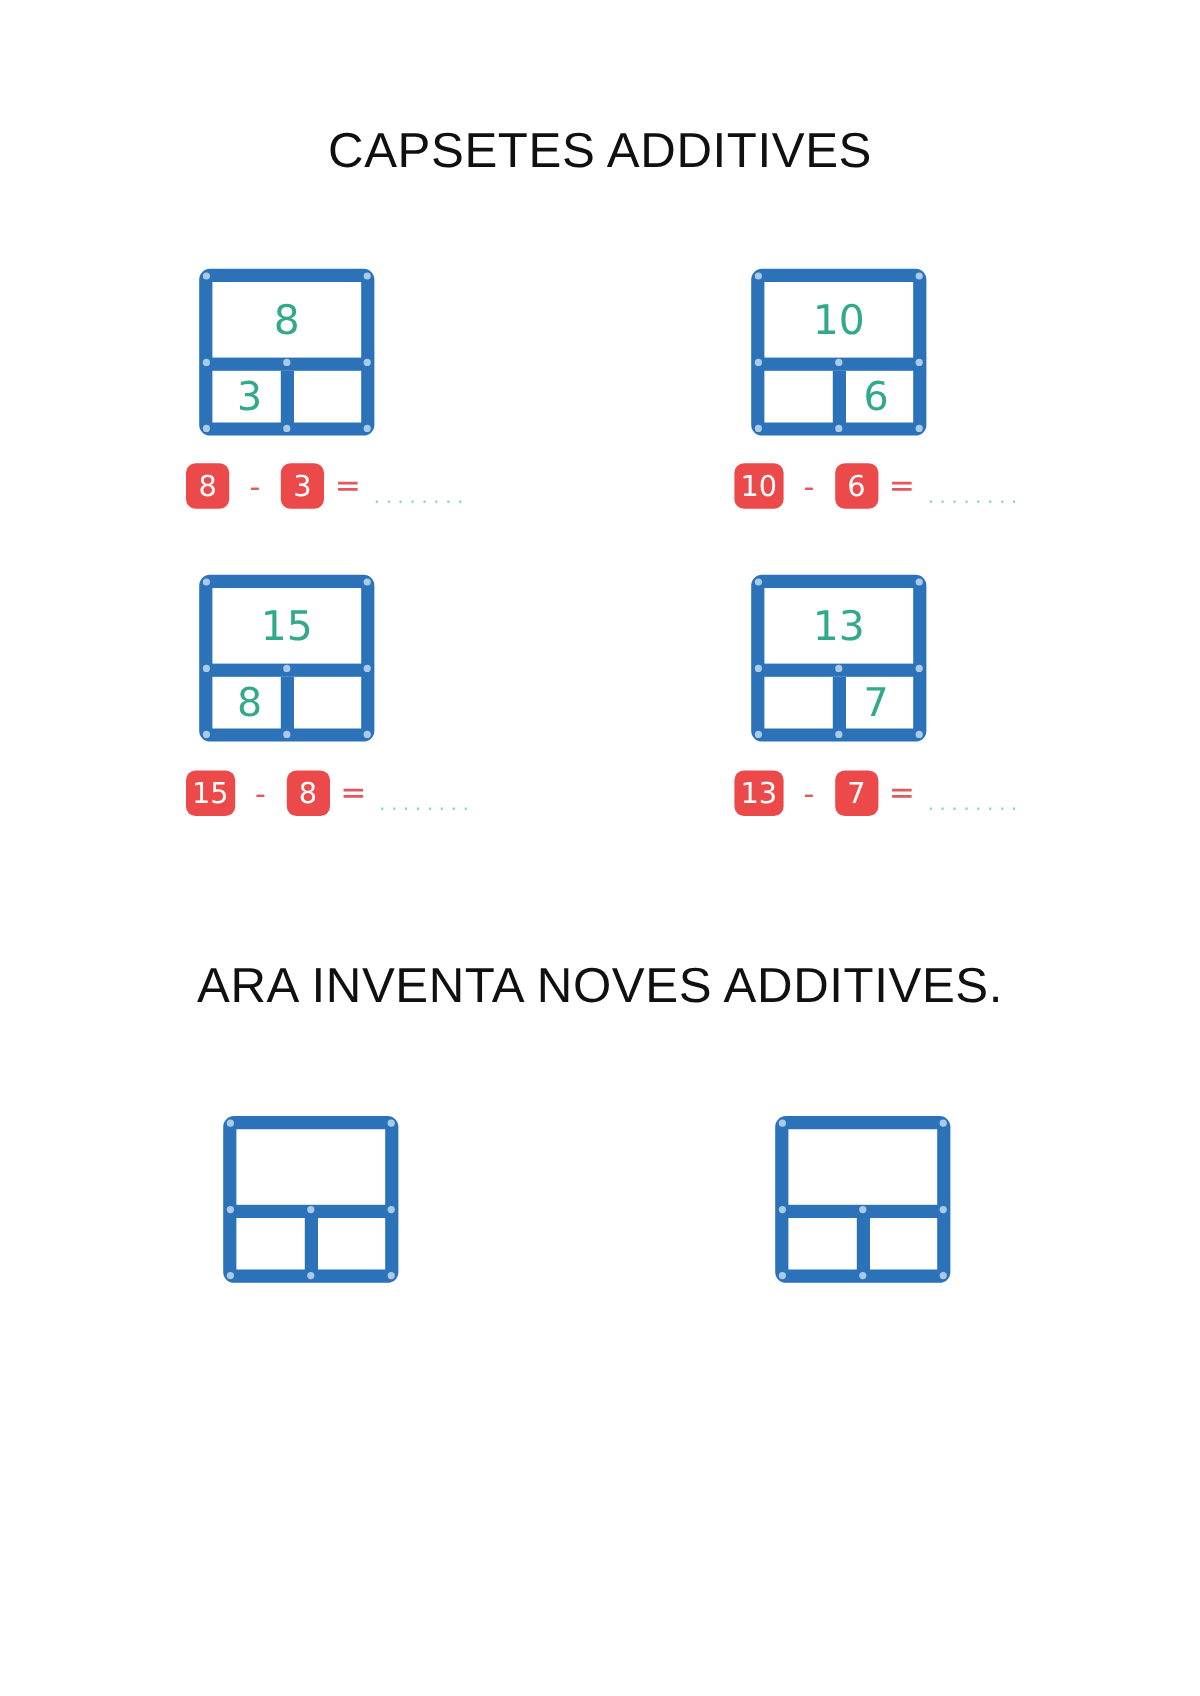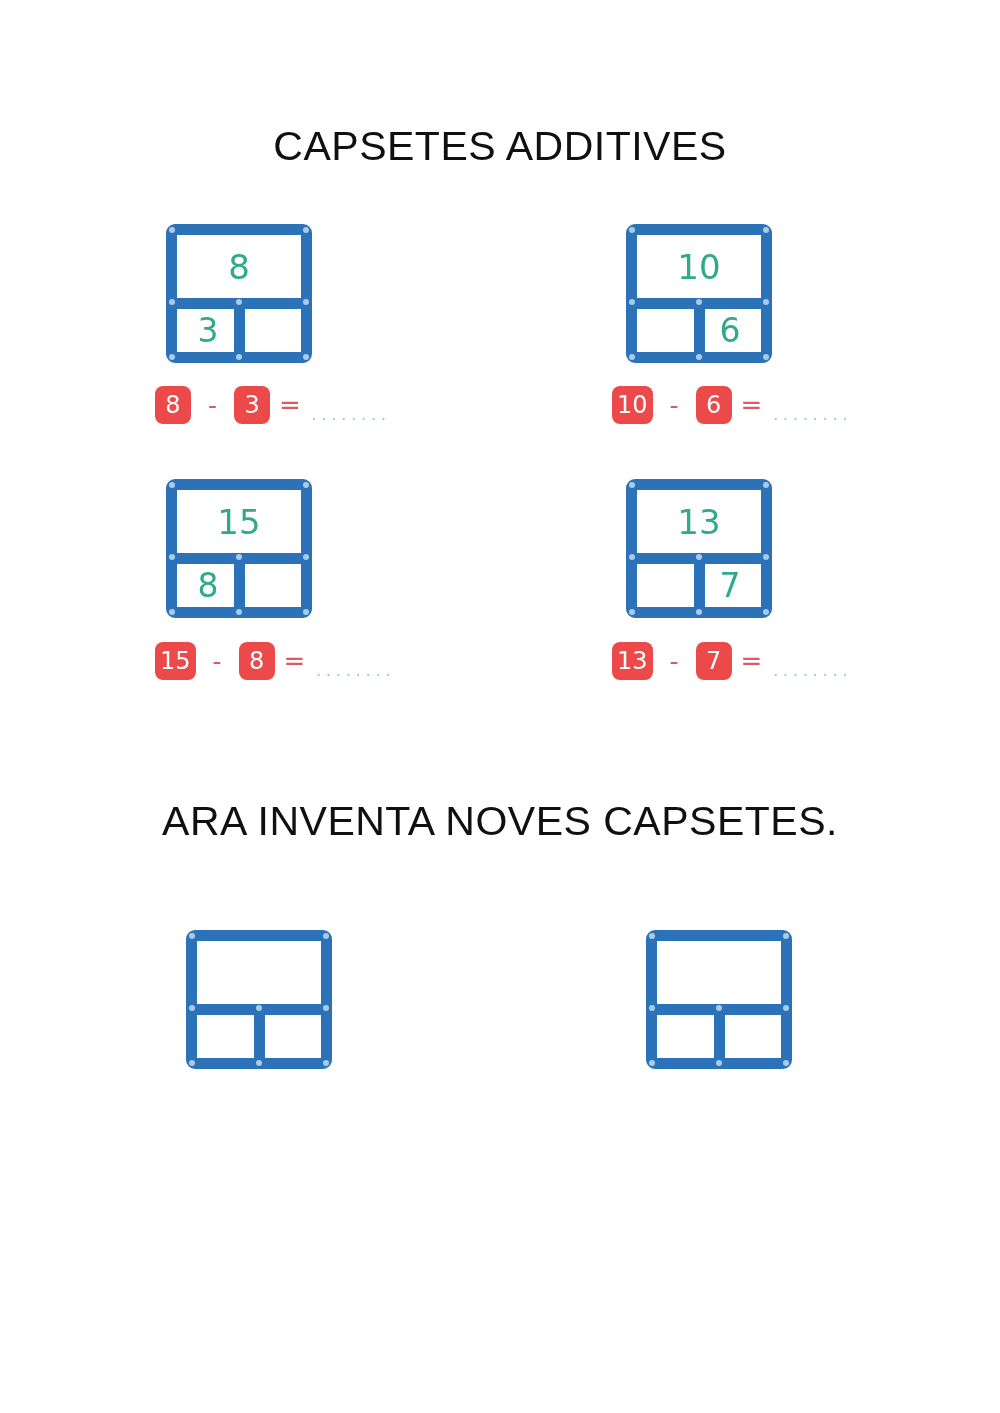--- a/index.html
+++ b/index.html
@@ -20,21 +20,21 @@
     position: absolute;
     left: 0;
     width: 1000px;
     text-align: center;
     color: #101010;
     font-weight: 400;
     letter-spacing: 0.5px;
     white-space: nowrap;
   }
   #title-main {
-    top: 123px;
+    top: 102px;
     font-size: 41px;
   }
   #title-second {
     top: 798px;
     font-size: 41px;
   }
 
   
   .capseta {
     position: absolute;
@@ -145,21 +145,21 @@
     font-size: 14px;
     letter-spacing: 1.5px;
     user-select: none;
   }
 </style>
 </head>
 <body>
 
 <div class="title" id="title-main">CAPSETES ADDITIVES</div>
 
-<div class="title" id="title-second">ARA INVENTA NOVES CAPSETES.</div>
+<div class="title" id="title-second">ARA INVENTA NOVES ADDITIVES.</div>
 
 <div class="capseta" style="left:166px; top:224px;">
   <div class="row-top">
     <span class="num top">8</span>
   </div>
   <div class="hbar"></div>
   <div class="vbar"></div>
   <div class="row-bottom">
     <div class="cell">
       <span class="num">3</span>

